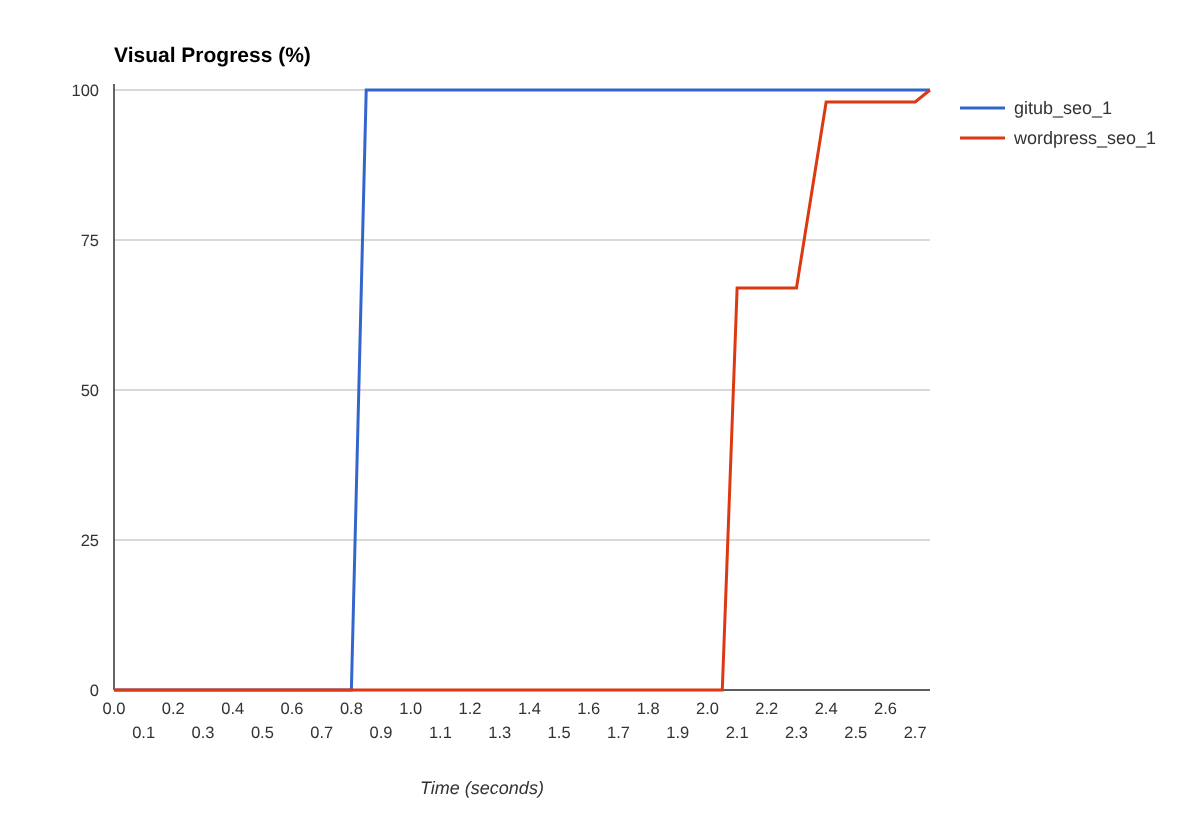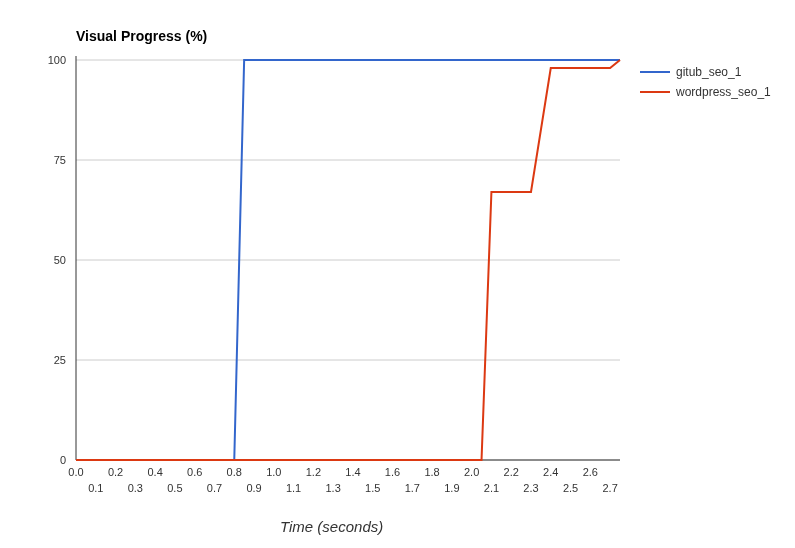--- a/index.html
+++ b/index.html
@@ -1,18 +1,18 @@
 <!DOCTYPE html>
 <html><head>
 <meta charset="utf-8">
 <style>
   html,body{margin:0;padding:0;font-family:Arial,Helvetica,sans-serif;background:#fff}
   .chart-wrap{position:relative;width:795px;height:548px}
   .title{position:absolute;left:76px;top:28px;font-weight:bold;font-size:14px}
-  .xlabel{position:absolute;left:280px;top:518px;font-style:italic;font-size:15px;color:#333}
+  .xlabel{position:absolute;left:280px;top:518px;font-style:italic;font-size:12px;color:#333}
   svg{display:block}
   .axis-line{stroke:#333;stroke-width:1;fill:none}
   .tick-line{stroke:#ccc;stroke-width:1}
   .tick-label{font-size:11px;fill:#333;font-family:Arial}
   .series-line{fill:none;stroke-width:2}
   .legend-line{stroke-width:2}
   .legend-text{font-size:12px;fill:#333;font-family:Arial}
 </style>
 </head>
 <body>

